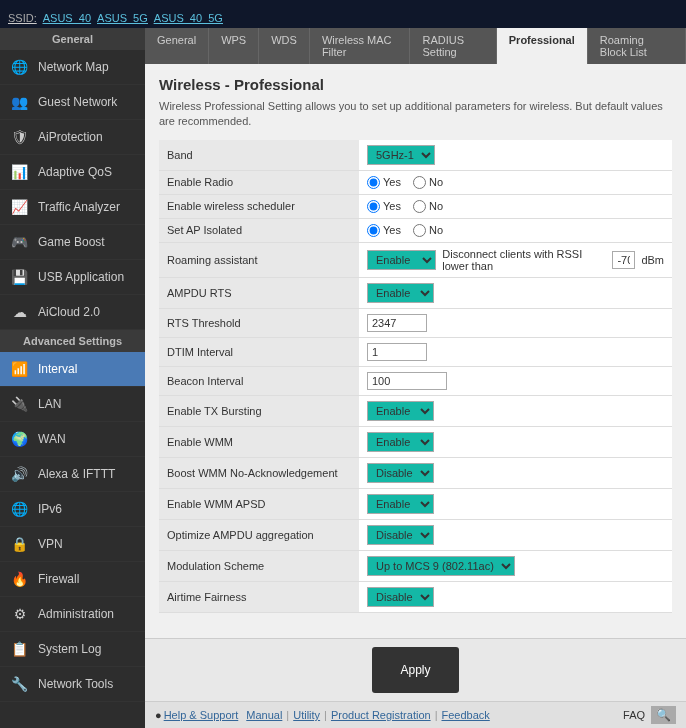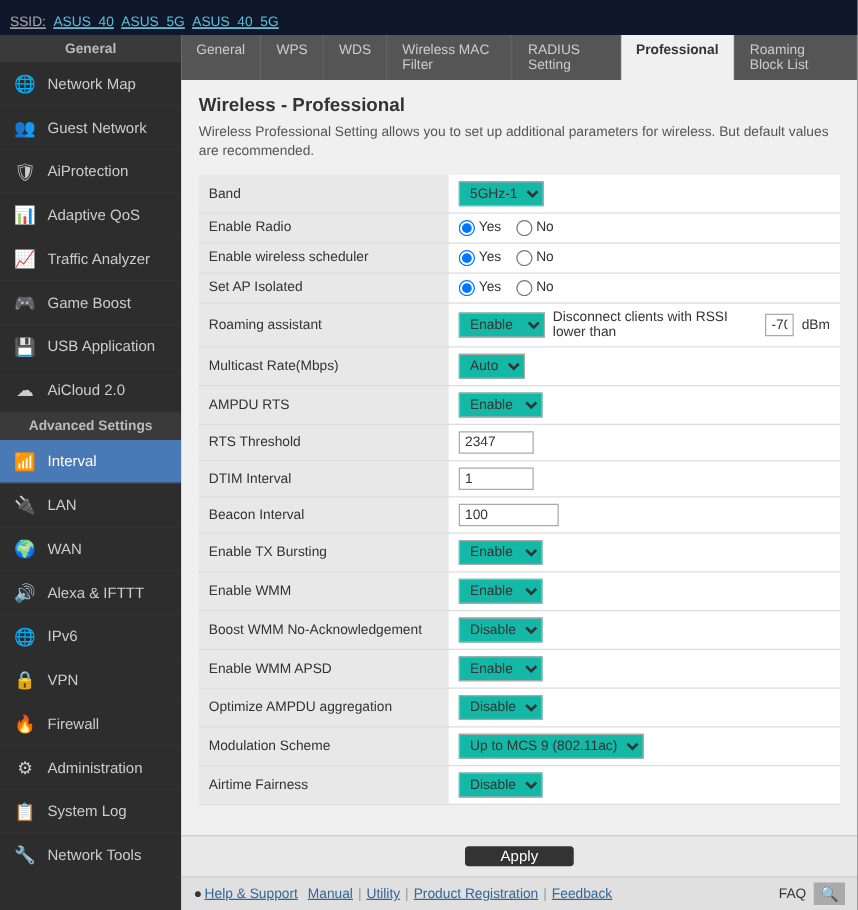--- a/index.html
+++ b/index.html
@@ -47,21 +47,21 @@
     .radio-label { display: flex; align-items: center; gap: 3px; font-size: 11px; color: #333; cursor: pointer; }
 
     
     .roaming-row { display: flex; align-items: center; gap: 6px; }
     .roaming-row select { width: 80px; }
     .roaming-row span { font-size: 11px; color: #333; }
     .roaming-row input { width: 23px; }
 
     
     .apply-bar { background: #e8e8e8; padding: 8px; display: flex; justify-content: center; border-top: 1px solid #ccc; flex-shrink: 0; }
-    .apply-btn { background: #333; color: #fff; border: none; padding: 1px 28px; cursor: pointer; font-size: 12px; border-radius: 3px; }
+    .apply-btn { background: #333; color: #fff; border: none; padding: 16px 28px; cursor: pointer; font-size: 12px; border-radius: 3px; }
 
     
     .footer { background: #e0e0e0; padding: 4px 10px; display: flex; align-items: center; justify-content: space-between; font-size: 11px; color: #333; flex-shrink: 0; border-top: 1px solid #ccc; }
     .footer-links { display: flex; gap: 2px; align-items: center; }
     .footer-link { color: #336699; cursor: pointer; text-decoration: underline; }
     .footer-sep { color: #999; margin: 0 2px; }
     .footer-right { display: flex; align-items: center; gap: 6px; }
     .footer-faq { color: #333; }
     .search-icon-btn { cursor: pointer; background: #aaa; border: none; padding: 2px 5px; color: #fff; font-size: 12px; }
   </style>
@@ -223,28 +223,20 @@
                 <option>Enable</option><option>Disable</option>
               </select>
               <span>Disconnect clients with RSSI lower than</span>
               <input type="text" value="-70" style="">
               <span>dBm</span>
             </div>
           </td>
         </tr>
 
 
-        <tr>
-          <td>Multicast Rate(Mbps)</td>
-          <td>
-            <select>
-              <option>Auto</option><option>1</option><option>2</option><option>5.5</option><option>11</option>
-            </select>
-          </td>
-        </tr>
 
         <tr>
           <td>AMPDU RTS</td>
           <td>
             <select>
               <option>Enable</option><option>Disable</option>
             </select>
           </td>
         </tr>
 

